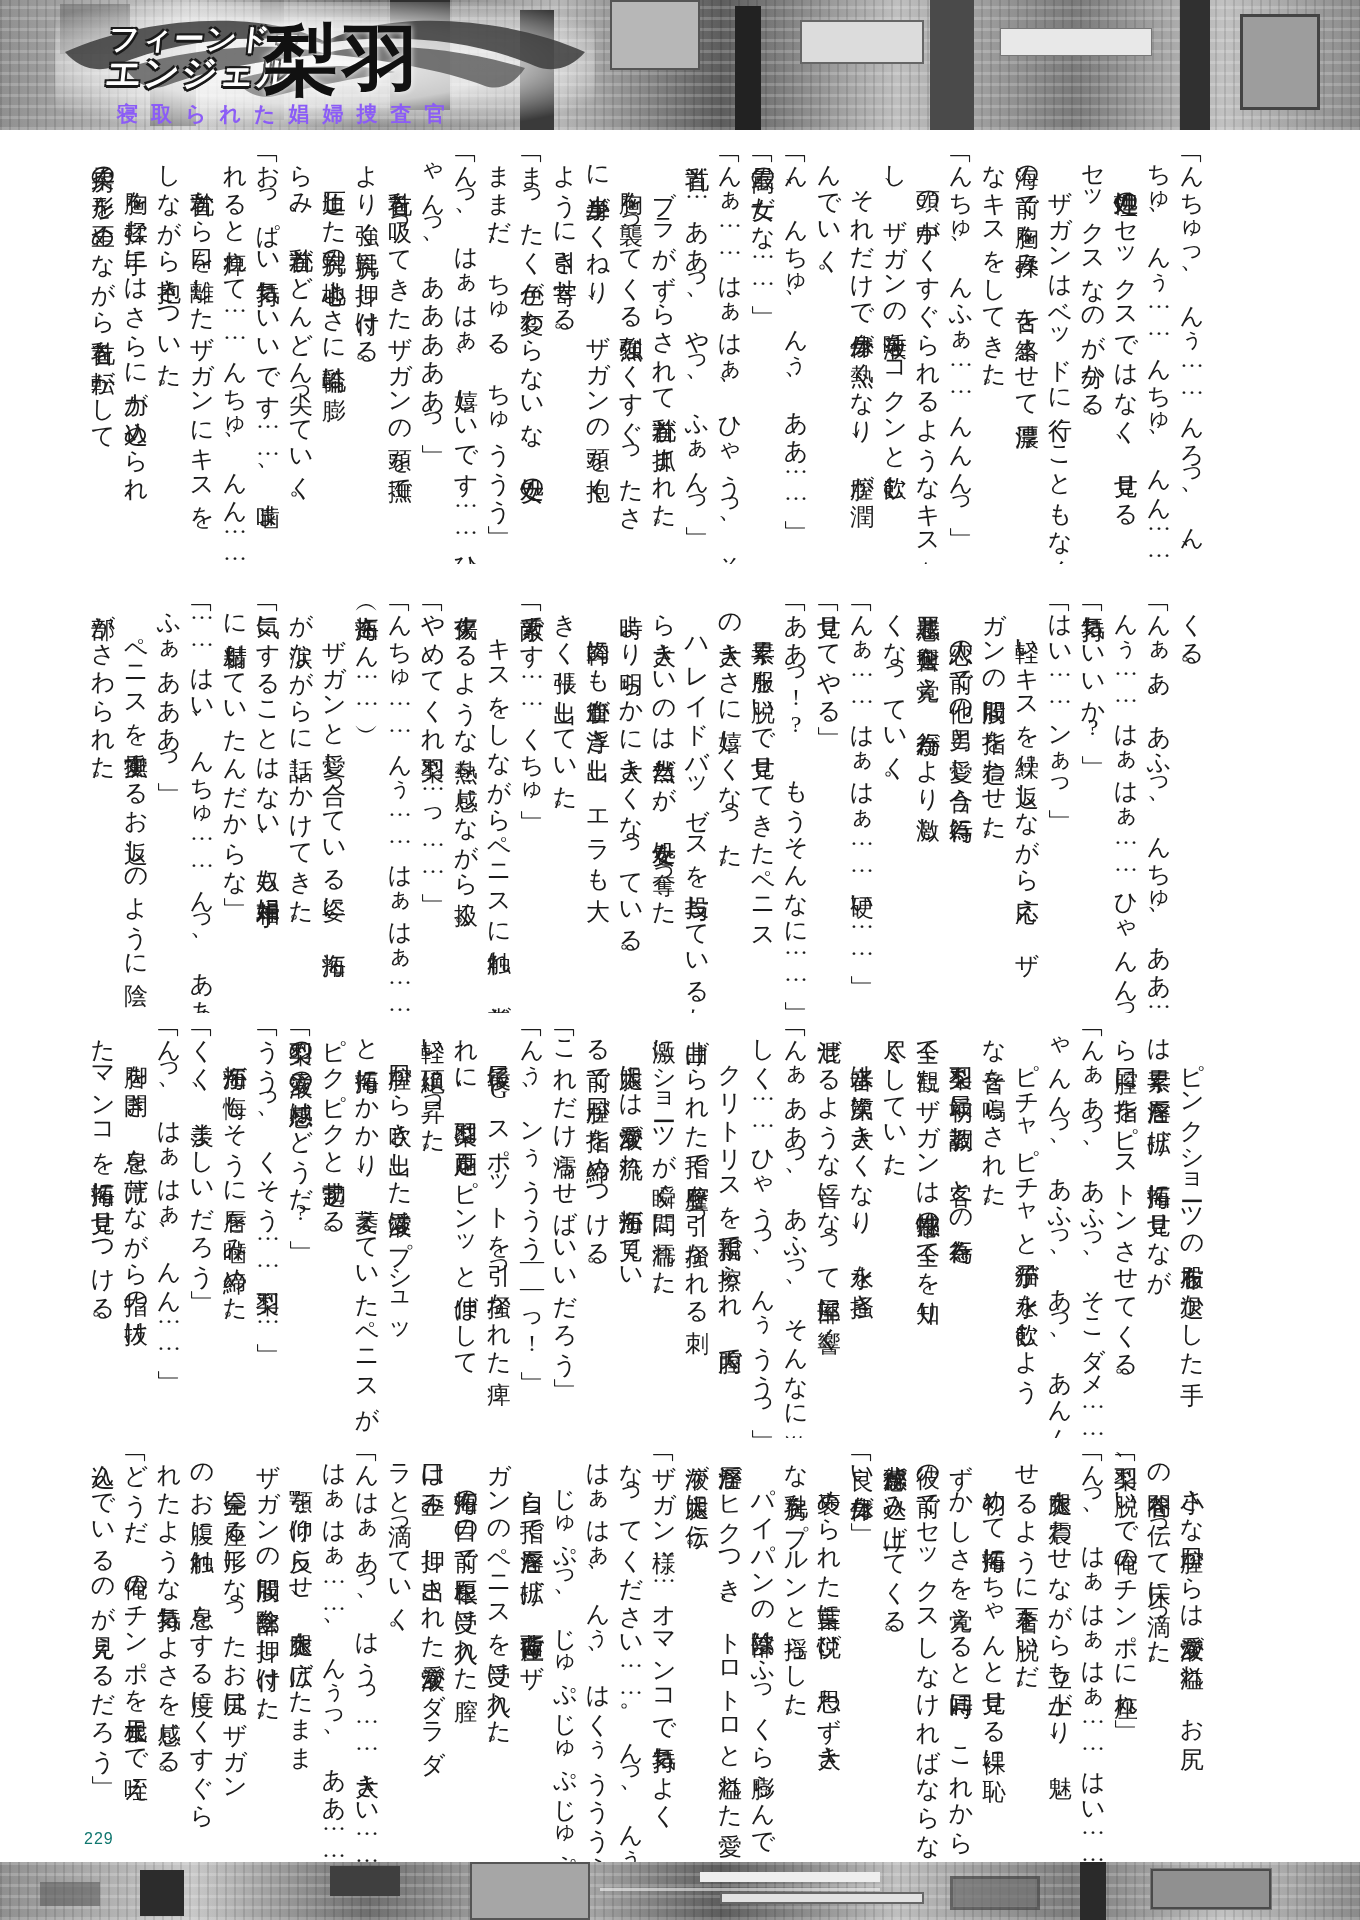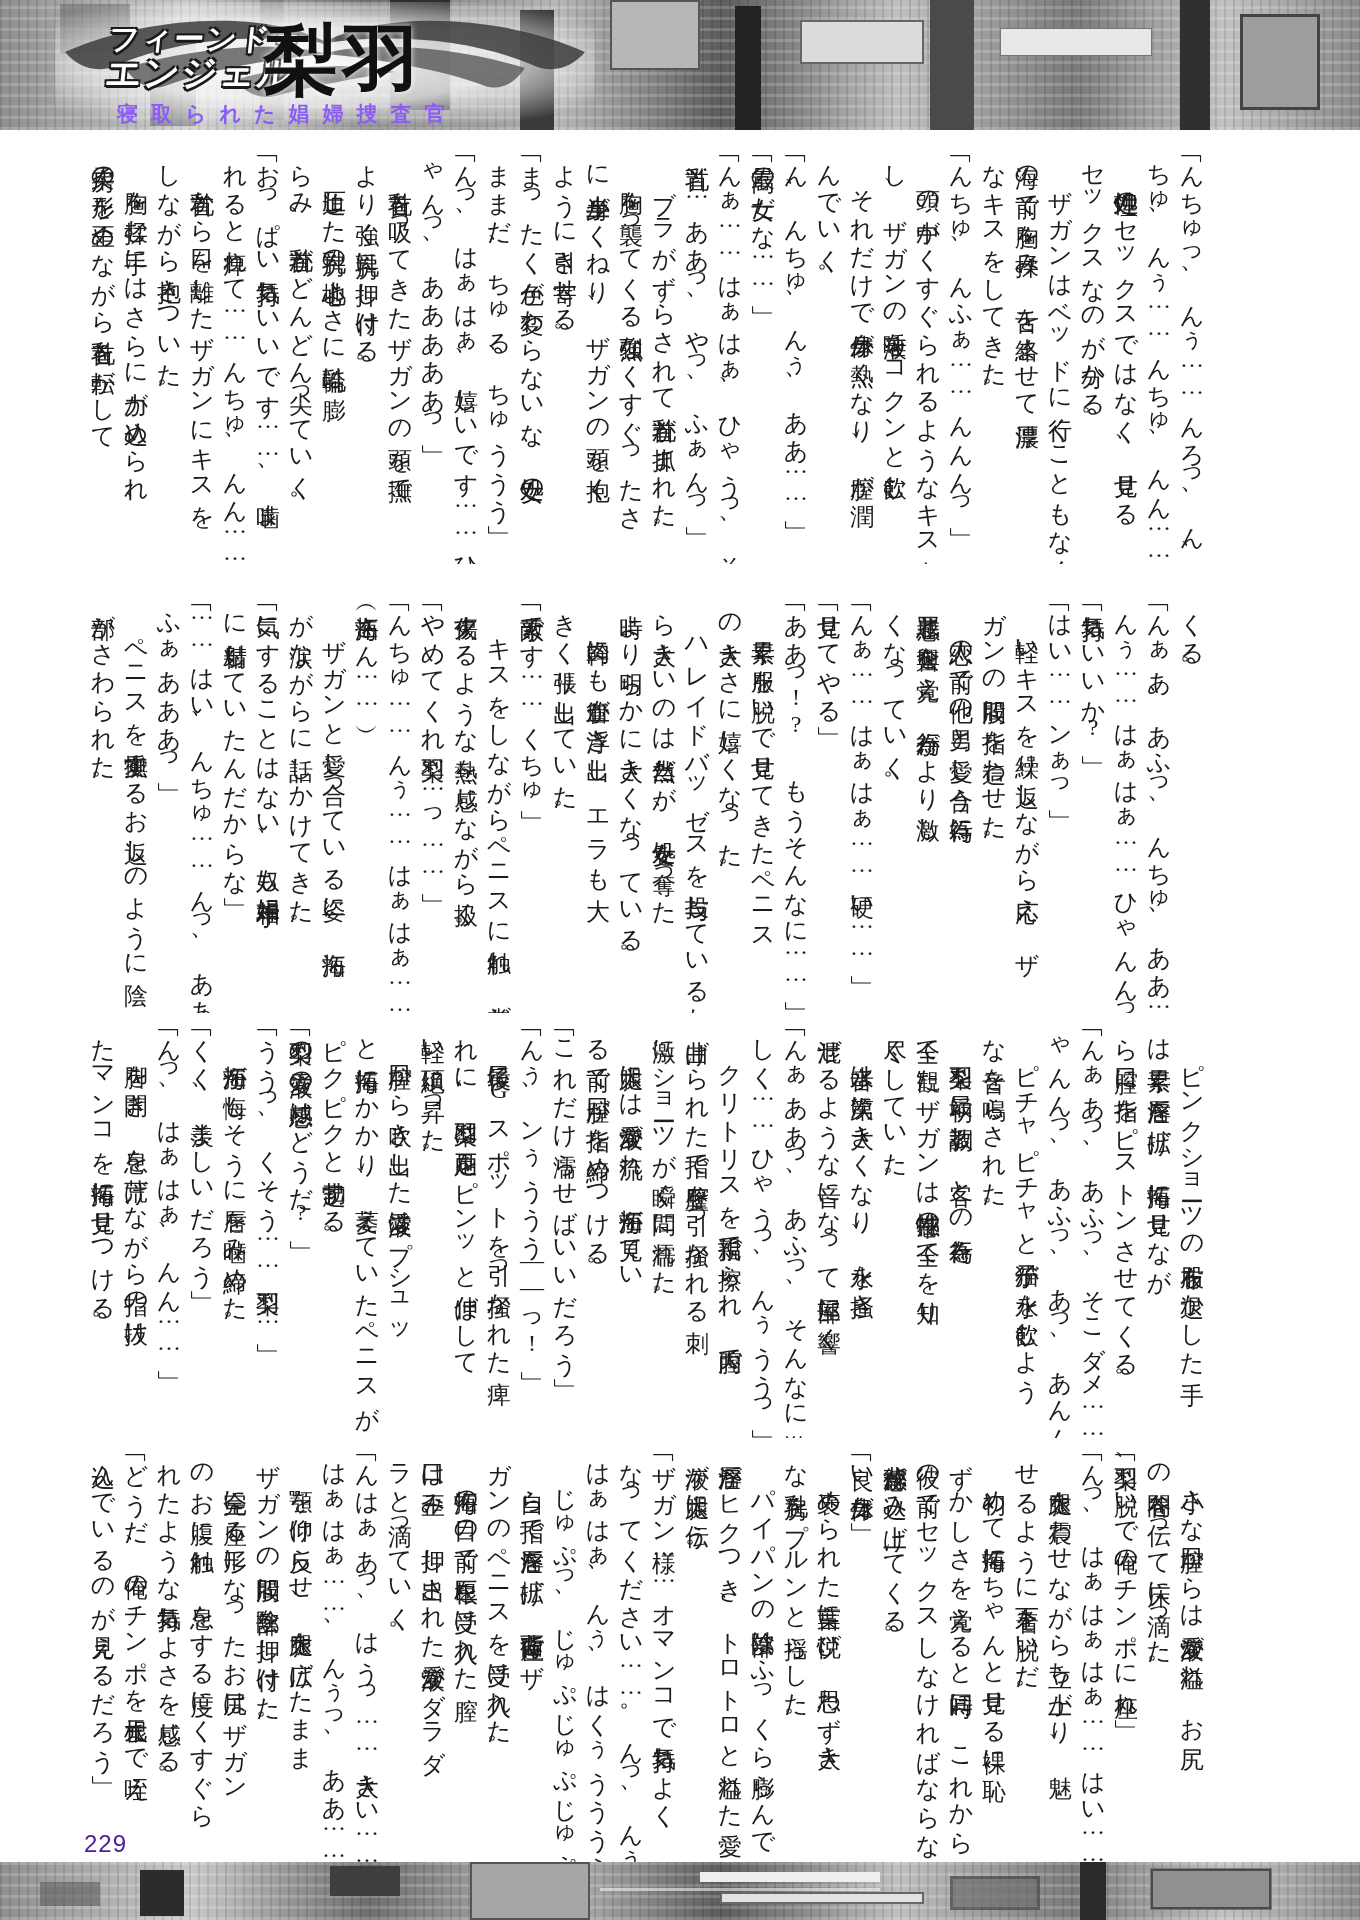--- a/index.html
+++ b/index.html
@@ -58,22 +58,22 @@
   
   .text-row{position:absolute;right:152px;width:1128px;height:416px;overflow:hidden;
     writing-mode:vertical-rl;text-orientation:upright;
     font-size:24px;line-height:33px;letter-spacing:1px;color:#1c1c1c;}
   .text-row p{margin:0;padding:0;white-space:nowrap;}
   #row1{top:148px;}
   #row2{top:597px;}
   #row3{top:1022px;}
   #row4{top:1447px;}
 
-  .page-number{position:absolute;left:84px;top:1830px;font-size:24px;
-    font-family:"Liberation Sans","DejaVu Sans",sans-serif;color:#4c1d95;letter-spacing:1px;}
+  .page-number{position:absolute;left:84px;top:1830px;font-size:16px;
+    font-family:"Liberation Sans","DejaVu Sans",sans-serif;color:#0f766e;letter-spacing:1px;}
 </style>
 </head>
 <body>
 
 <div class="collage top-bar">
   <i></i>
     <i></i>
     <i></i>
     <i></i>
     <i></i>

